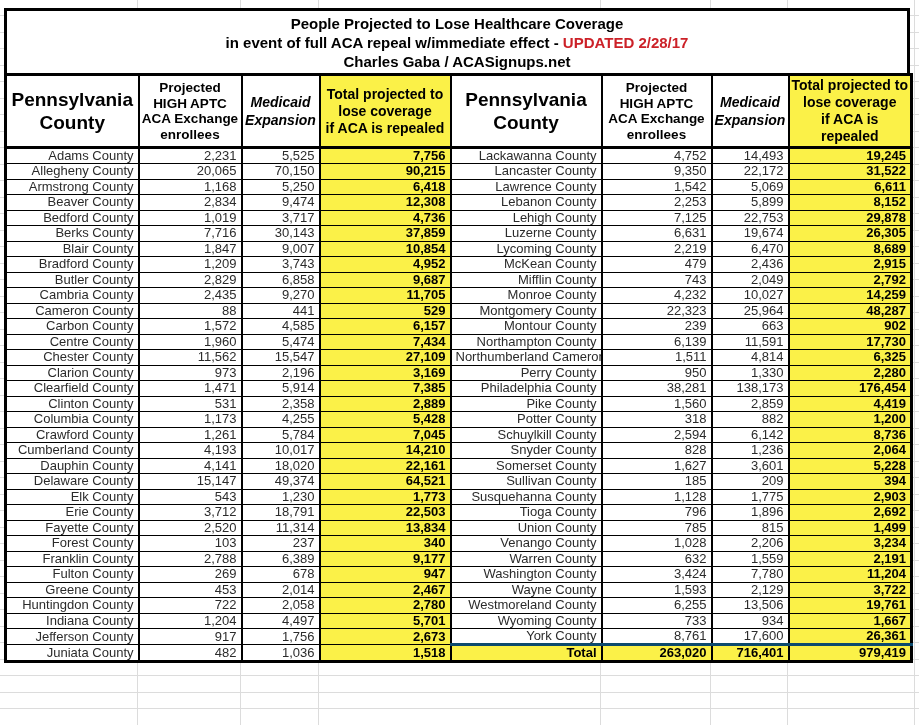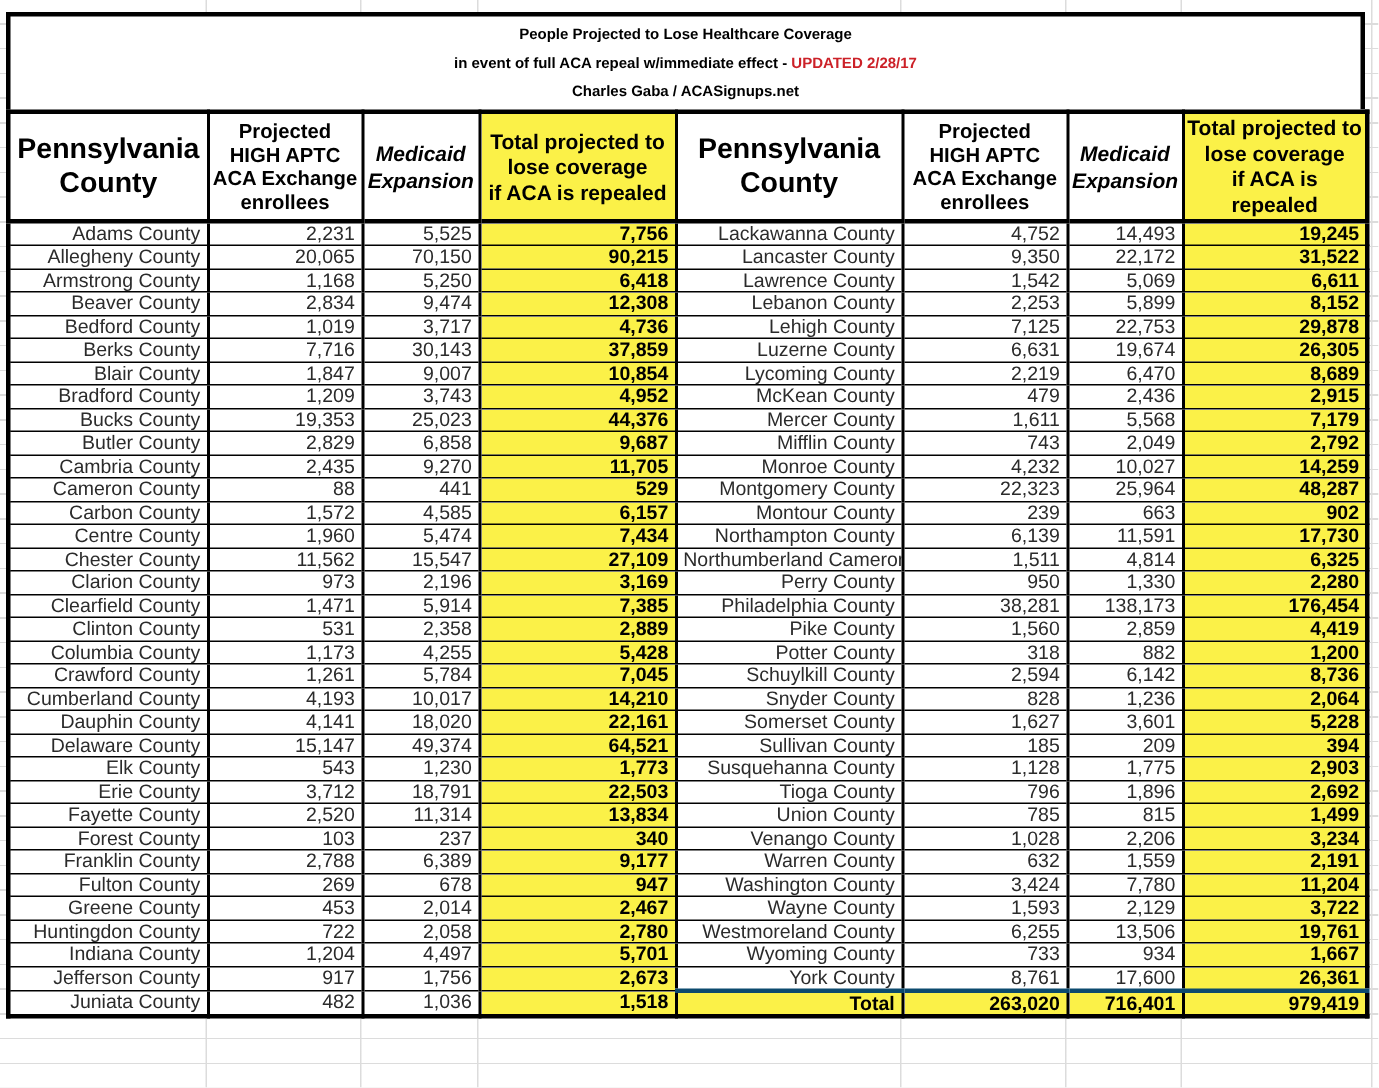--- a/index.html
+++ b/index.html
@@ -26,21 +26,21 @@
   .wrap {
     position: absolute; left: 4px; top: 8px; width: 906px; z-index: 1;
   }
   .title-box {
     box-sizing: border-box;
     border: 3px solid #000;
     border-bottom: none;
     background: #fff;
     text-align: center;
     font-weight: bold;
-    font-size: 10px;
+    font-size: 15px;
     line-height: 19px;
     padding: 3px 0 2px 0;
     color: #000;
   }
   .title-box .red { color: var(--red, #cc2128); }
   table {
     border-collapse: collapse;
     table-layout: fixed;
     width: 906px;
     background: #fff;
@@ -212,30 +212,20 @@
           <td>Bradford County</td>
           <td>1,209</td>
           <td>3,743</td>
           <td class="totalcol">4,952</td>
           <td>McKean County</td>
           <td>479</td>
           <td>2,436</td>
           <td class="totalcol">2,915</td>
         </tr>
         <tr>
-          <td>Bucks County</td>
-          <td>19,353</td>
-          <td>25,023</td>
-          <td class="totalcol">44,376</td>
-          <td>Mercer County</td>
-          <td>1,611</td>
-          <td>5,568</td>
-          <td class="totalcol">7,179</td>
-        </tr>
-        <tr>
           <td>Butler County</td>
           <td>2,829</td>
           <td>6,858</td>
           <td class="totalcol">9,687</td>
           <td>Mifflin County</td>
           <td>743</td>
           <td>2,049</td>
           <td class="totalcol">2,792</td>
         </tr>
         <tr>

